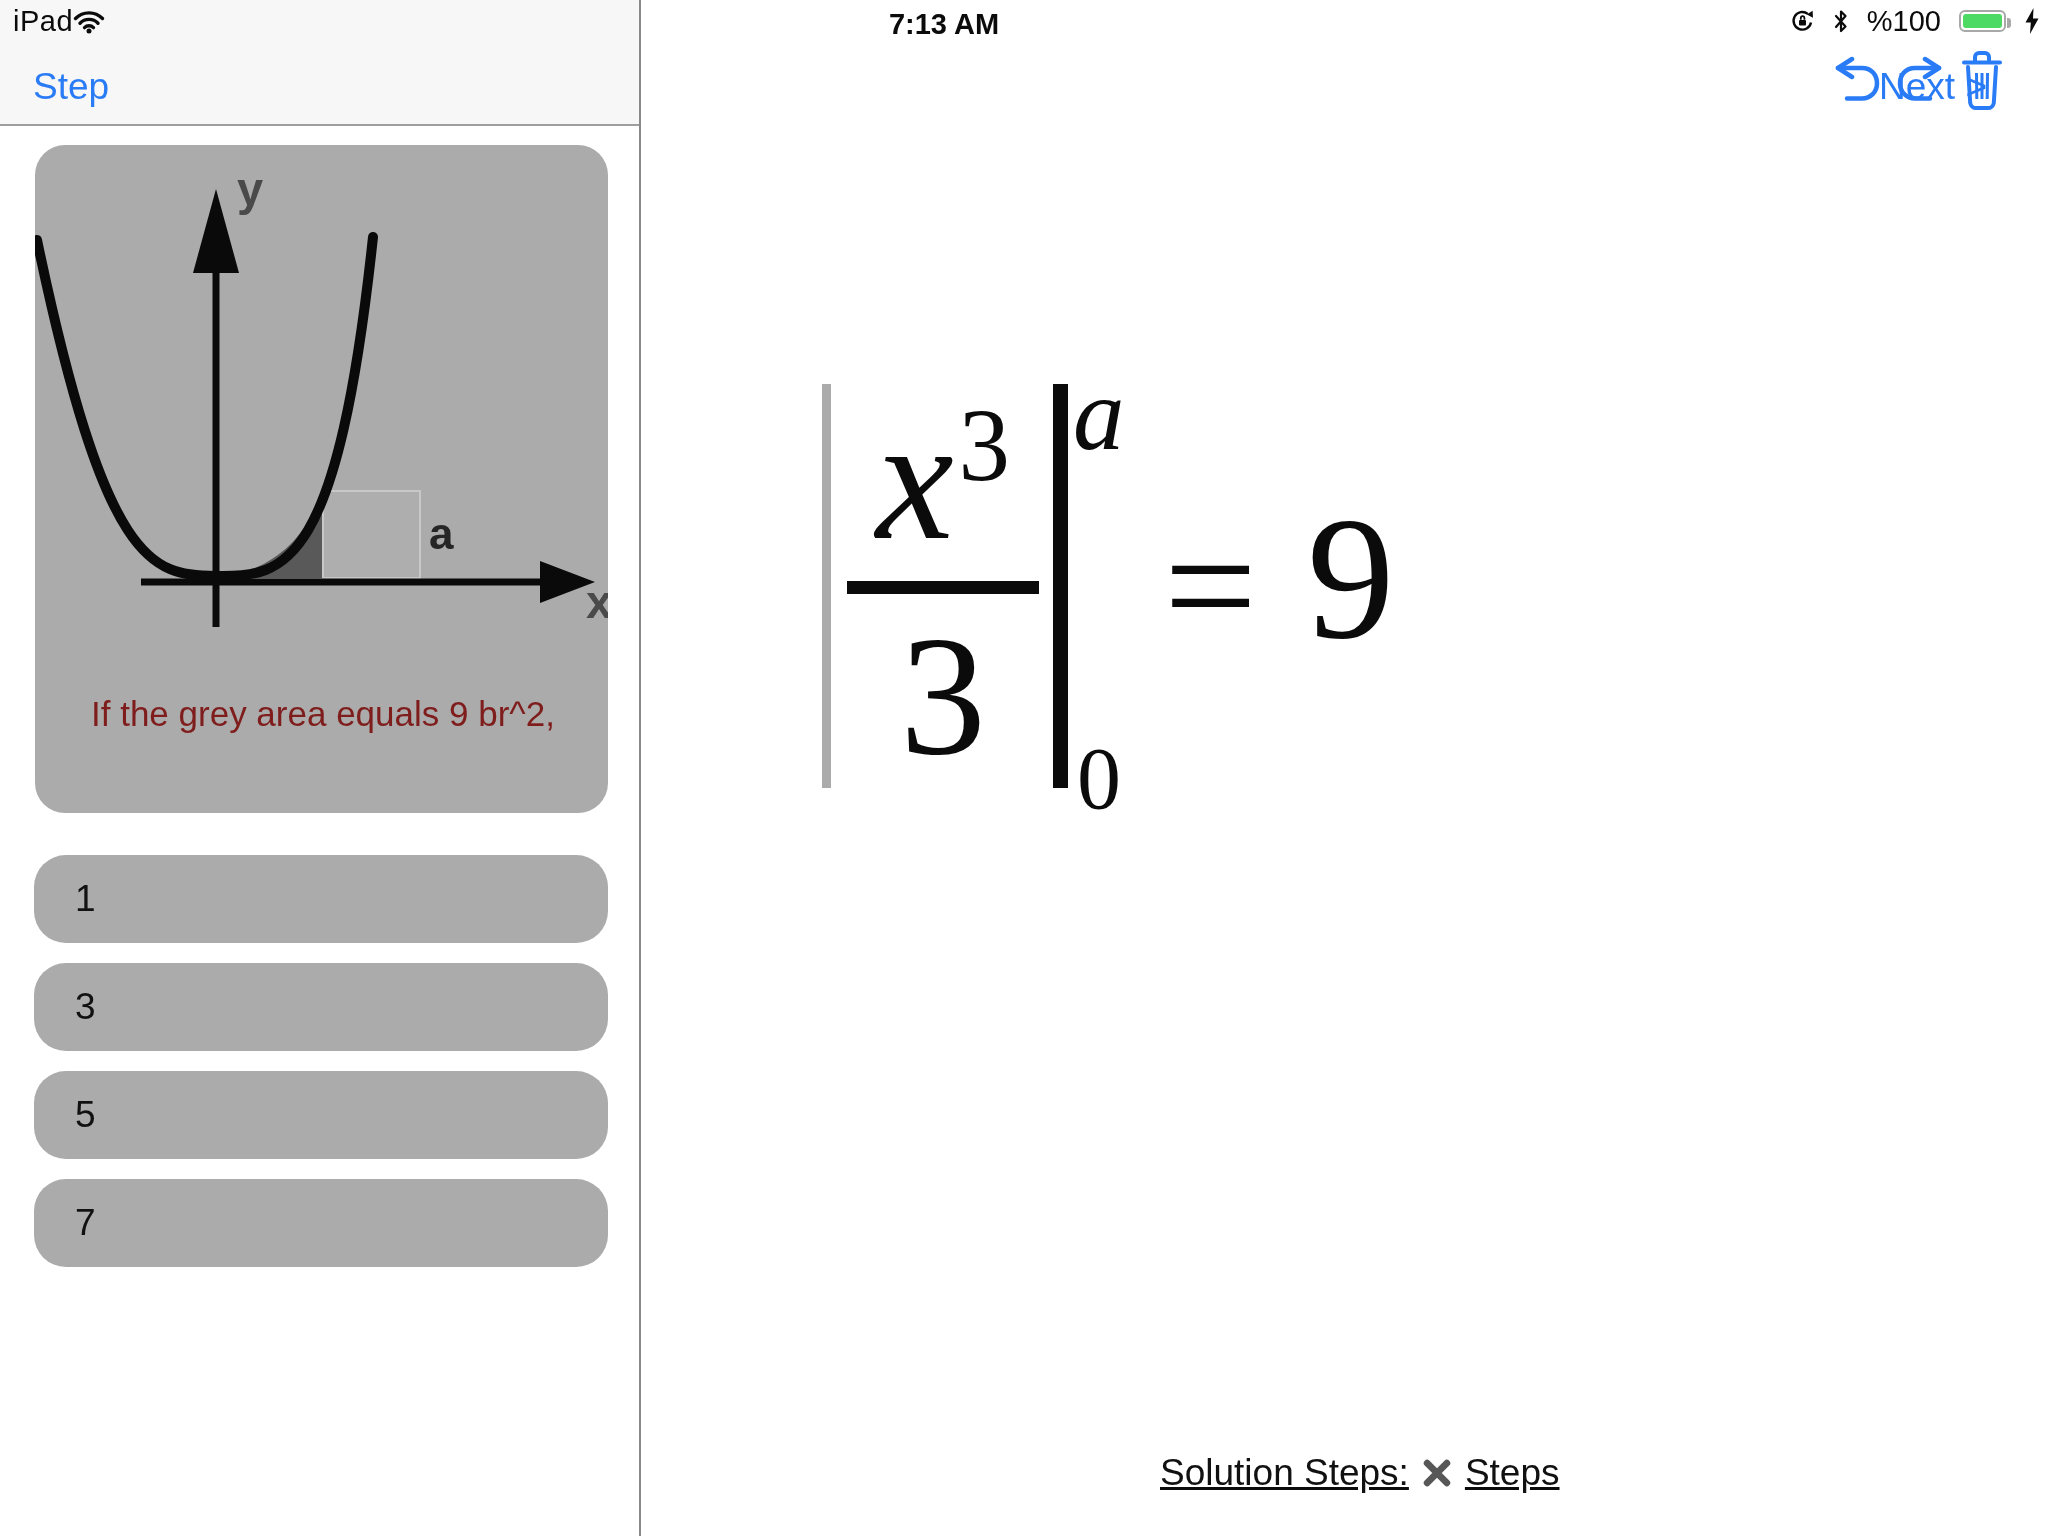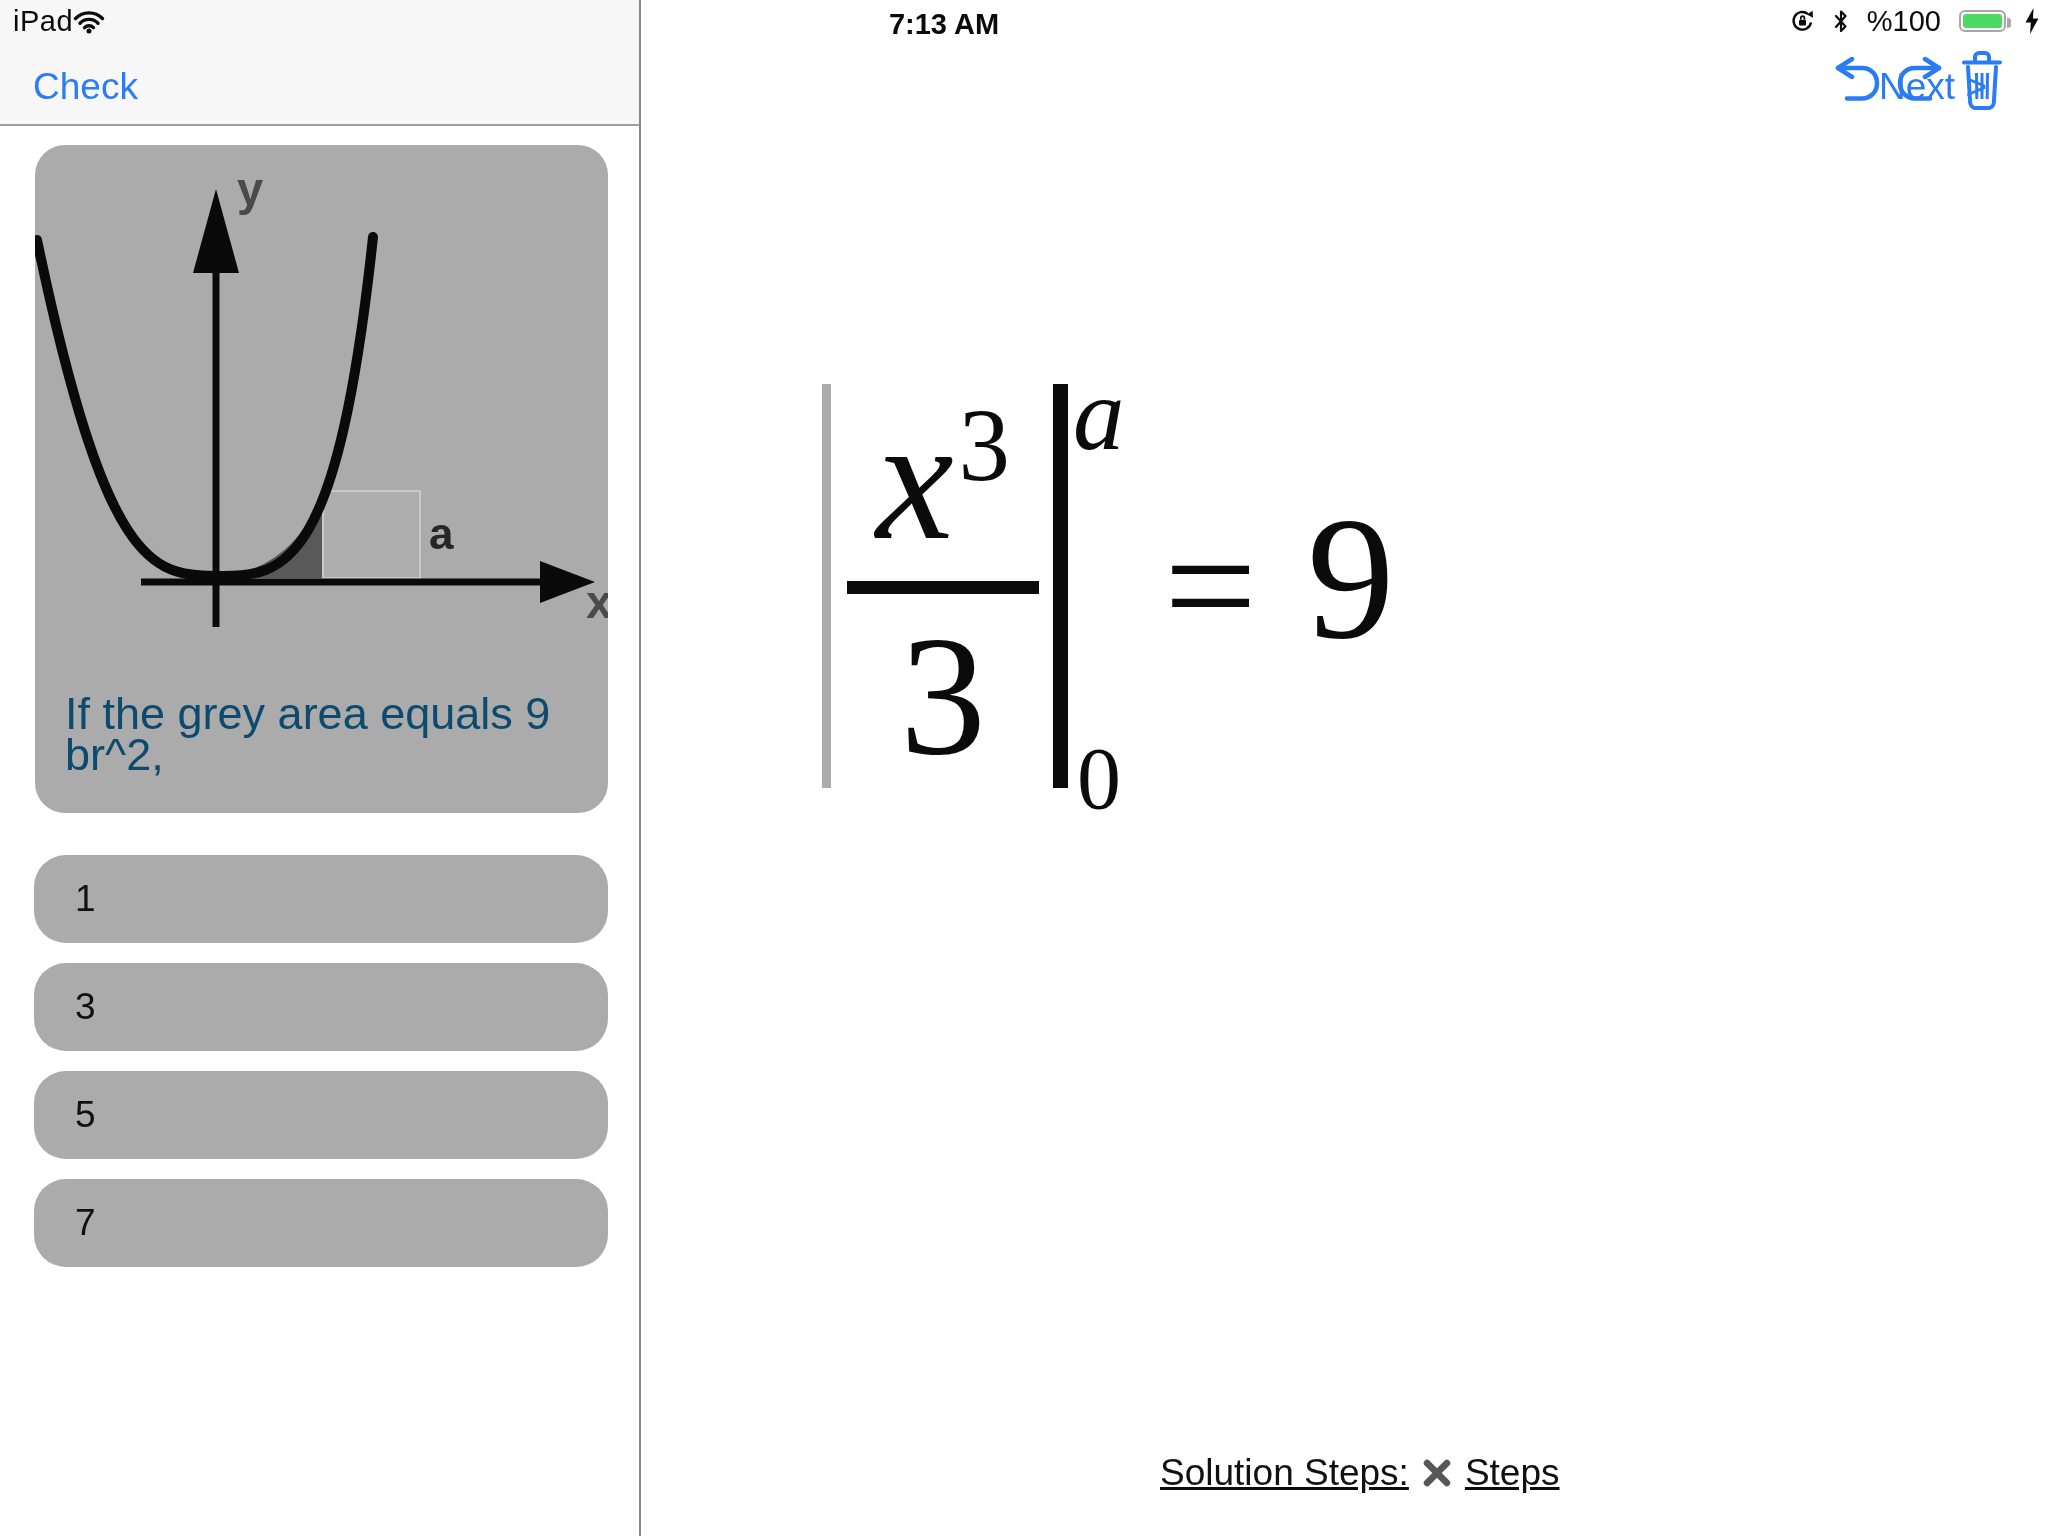--- a/index.html
+++ b/index.html
@@ -12,21 +12,21 @@
     background:#F7F7F7; border-bottom:2px solid #9E9E9E; }
   .v-separator { position:absolute; left:639px; top:0; width:2px; height:1536px; background:#8A8A8A; }
   .status-left { position:absolute; left:13px; top:8px; display:flex; align-items:center; height:26px; }
   .device-label { font-size:29px; letter-spacing:.5px; }
   .nav-done { position:absolute; left:33px; top:66px; font-size:37px; color:var(--blue); cursor:pointer; }
   .nav-next { position:absolute; right:61px; top:66px; font-size:37px; color:var(--blue); cursor:pointer; }
 
   .question-card { position:absolute; left:35px; top:145px; width:573px; height:668px;
     background:#ABABAB; border-radius:30px; }
   .graph-svg { position:absolute; left:0; top:0; }
-  .question-text { position:absolute; left:30px; top:548px; font-size:45px; line-height:41px; color:#0c4a6e; }
+  .question-text { position:absolute; left:56px; top:548px; font-size:35px; line-height:41px; color:#7f1d1d; }
 
   .answers { position:absolute; left:34px; top:855px; width:574px; display:flex; flex-direction:column; gap:20px; }
   .answer-btn { height:88px; background:#ABABAB; border:none; border-radius:32px;
     display:flex; align-items:center; padding-left:41px; font-size:37px; color:#111;
     font-family:"Liberation Sans",sans-serif; cursor:pointer; }
 
   
   .status-time { position:absolute; left:0; top:8px; width:1888px; text-align:center;
     font-size:29px; font-weight:bold; }
   .status-right { position:absolute; right:8px; top:7px; display:flex; align-items:center; gap:18px; height:28px; }
@@ -102,21 +102,21 @@
       <span class="battery-fill"></span>
       <span class="battery-tip"></span>
     </span>
     <span>
       <svg width="16" height="26" viewBox="0 0 16 26">
         <polygon points="9.5,0 1.5,14.5 6.8,14.5 6,26 14.5,10.5 9,10.5" fill="#0b0b0b"></polygon>
       </svg>
     </span>
   </div>
 
-  <div class="nav-done">Check</div>
+  <div class="nav-done">Step</div>
   <div class="nav-next">Next &gt;</div>
 
   <div class="question-card">
     <svg class="graph-svg" width="573" height="520" viewBox="0 0 573 520">
       <path d="M181,433 C232,427 268,400 288,346 L288,433 Z" fill="#595959"></path>
       <rect x="288" y="346" width="97" height="87" fill="#AEAEAE" stroke="#C8C8C8" stroke-width="2"></rect>
       <line x1="106" y1="437" x2="544" y2="437" stroke="#0a0a0a" stroke-width="7"></line>
       <polygon points="560,437 505,416 505,458" fill="#0a0a0a"></polygon>
       <line x1="181" y1="115" x2="181" y2="482" stroke="#0a0a0a" stroke-width="7"></line>
       <polygon points="181,44 158,128 204,128" fill="#0a0a0a"></polygon>

